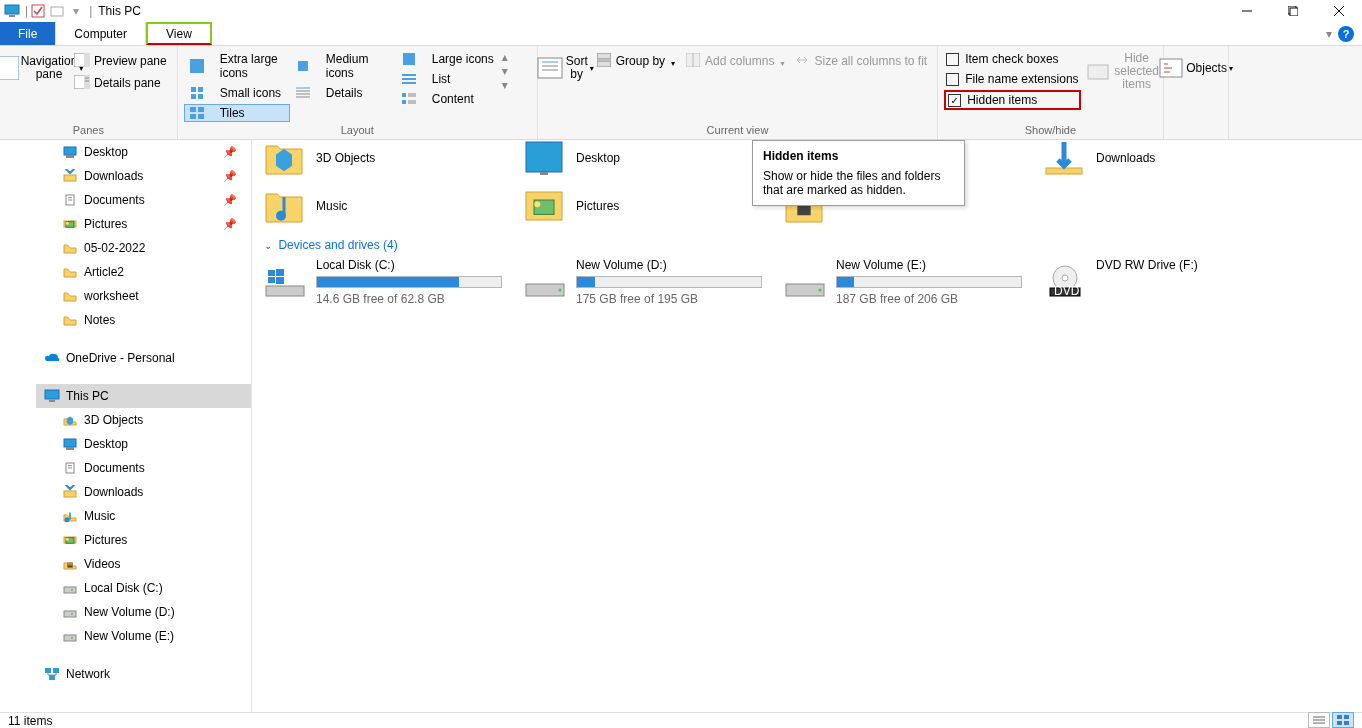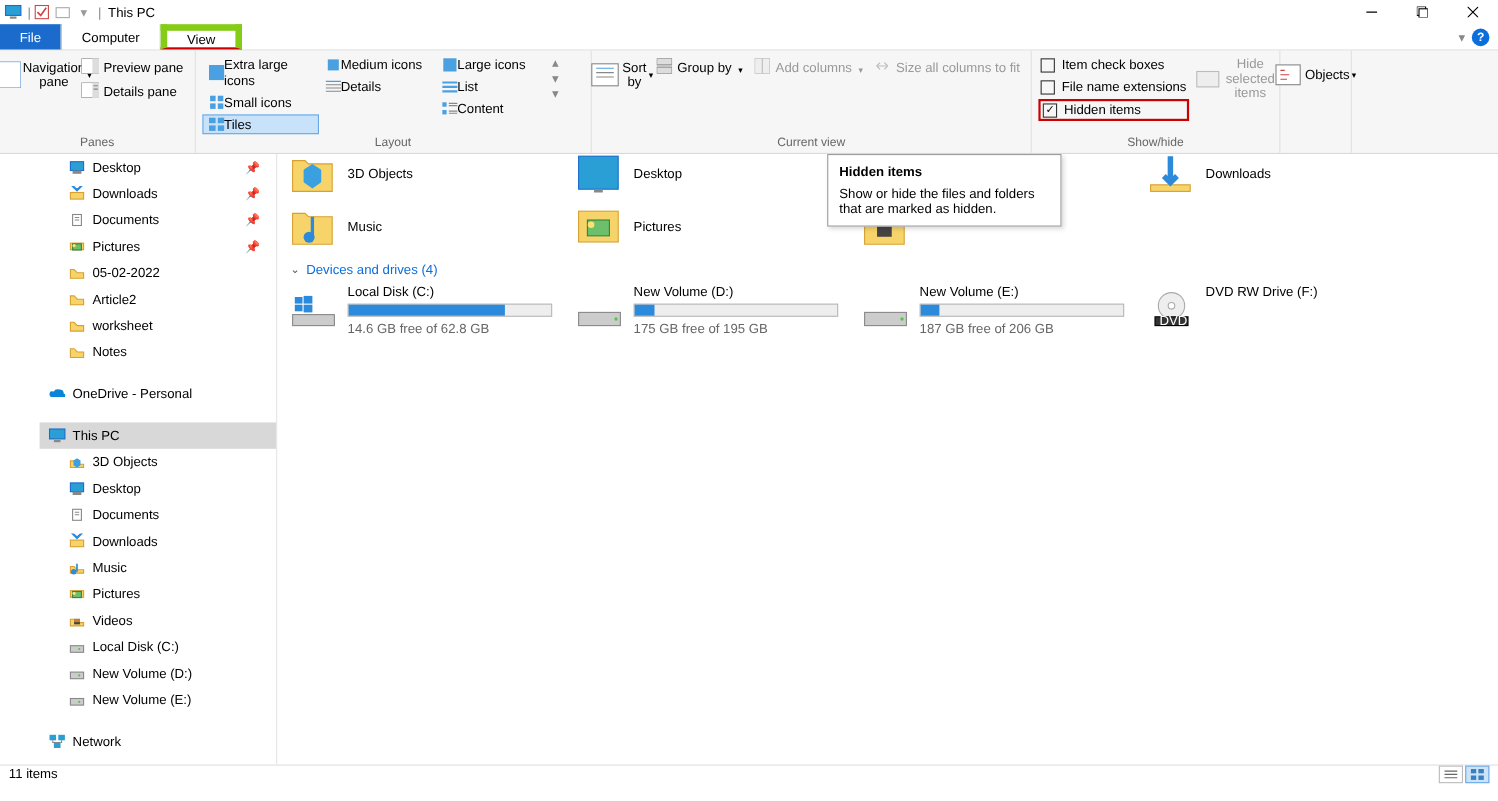--- a/index.html
+++ b/index.html
@@ -8,35 +8,35 @@
 .titlebar { height: 22px; display: flex; align-items: center; padding-left: 4px; }
 .titlebar .tb-icon { width: 16px; height: 16px; margin-right: 3px; display:flex; align-items:center; justify-content:center;}
 .titlebar .sep { color:#888;margin:0 2px;}
 .titlebar .title { margin-left: 4px; }
 .win-controls { margin-left: auto; display: flex; }
 .win-btn { width: 46px; height: 22px; display: flex; align-items: center; justify-content: center; }
 
 .tabstrip { height: 24px; display: flex; align-items: stretch; border-bottom: 1px solid #d9d9d9; background:#fff;}
 .tab { padding: 4px 18px; display: flex; align-items: center; border-right: 1px solid #e0e0e0; }
 .tab.file { background: #1a6bcc; color: #fff; }
-.tab.active { border: 6px solid #84cc16; border-bottom: 2px solid #cc0000; padding: 2px 18px; }
+.tab.active { border: 2px solid #84cc16; border-bottom: 2px solid #cc0000; padding: 2px 18px; }
 .tabstrip .right { margin-left: auto; display:flex; align-items:center; gap:6px; padding-right:8px;}
 .help-circ { width:16px;height:16px;border-radius:50%;background:#0a6edc;color:#fff;display:flex;align-items:center;justify-content:center;font-weight:bold;font-size:11px;}
 
 .ribbon { height: 94px; background: #f6f6f6; border-bottom: 1px solid #d9d9d9; display: flex; }
 .rgroup { border-right: 1px solid #e0e0e0; padding: 2px 6px 0 6px; display: flex; flex-direction: column; }
 .rgroup .body { flex: 1; display: flex; align-items: flex-start; gap: 6px; }
 .rgroup .caption { text-align: center; color: #666; font-size: 11px; padding: 2px 0 3px 0; }
 .big-btn { display: flex; flex-direction: row; align-items: center; justify-content: center; width: 58px; padding-top:4px; gap:2px;}
 .big-btn .ico { width: 32px; height: 32px; display:flex;align-items:center;justify-content:center; }
 .big-btn .lbl { text-align:center; line-height:13px; }
 .small-row { display:flex; align-items:flex-end; gap:4px; padding:2px 4px; }
 .small-row .ico { width:16px; height:16px; display:flex;align-items:center;justify-content:center;}
 .layout-list { display:flex; flex-direction:column; gap:2px; padding-top:2px;}
-.layout-item { display:flex;align-items:center;gap:0;padding:2px 6px; width:106px;}
+.layout-item { display:flex;align-items:center;gap:16px;padding:2px 6px; width:106px;}
 .layout-item.selected { background:#c8e2f9; border:1px solid #6aa9e6; padding:1px 5px;}
 .chk { width:13px;height:13px;border:1px solid #333;display:inline-flex;align-items:center;justify-content:center;font-size:10px;}
 .chkrow { display:flex;align-items:center;gap:6px;padding:2px 2px;}
 .chkrow.hl { border:2px solid #cc0000; padding:1px 6px 1px 2px;}
 .pin{color:#a9a9a9;font-size:11px;}
 
 .content { flex:1; display:flex; overflow:hidden;margin-left:32px;}
 .nav { width:220px; border-right:1px solid #e5e5e5; overflow:hidden; padding:0 0 0 4px;}
 .nav-item { display:flex; align-items:center; gap:6px; padding:3px 4px 3px 8px; height:24px;}
 .nav-item.indent1{padding-left:26px;}
@@ -53,21 +53,21 @@
 .drive-tile{display:flex;gap:10px;width:240px;}
 .drive-ico{width:44px;height:40px;display:flex;align-items:flex-end;justify-content:flex-end;}
 .drive-body{flex:1;display:flex;flex-direction:column;gap:4px;}
 .bar{height:12px;border:1px solid #b7b7b7;background:#eee;position:relative;}
 .bar .fill{position:absolute;top:0;left:0;bottom:0;background:#2b8adc;}
 .drive-sub{color:#666;}
 
 .tooltip{position:absolute;left:500px;top:0;width:213px;background:#fff;border:1px solid #9c9c9c;padding:8px 10px;box-shadow:2px 2px 4px rgba(0,0,0,.15);z-index:10;}
 .tooltip .tt-title{font-weight:600;margin-bottom:6px;}
 
-.status{height:33px;border-top:1px solid #e0e0e0;display:flex;align-items:flex-start;padding:0 8px;}
+.status{height:16px;border-top:1px solid #e0e0e0;display:flex;align-items:flex-end;padding:0 8px;}
 .status .right{margin-left:auto;display:flex;gap:2px;}
 .view-toggle{width:22px;height:16px;border:1px solid #bbb;display:flex;align-items:center;justify-content:center;font-size:10px;}
 .view-toggle.act{background:#cce4f7;border-color:#6aa9e6;}
 svg{display:block;}
 .dim{color:#999;}
 </style>
 </head>
 <body>
 
 <div class="titlebar">

